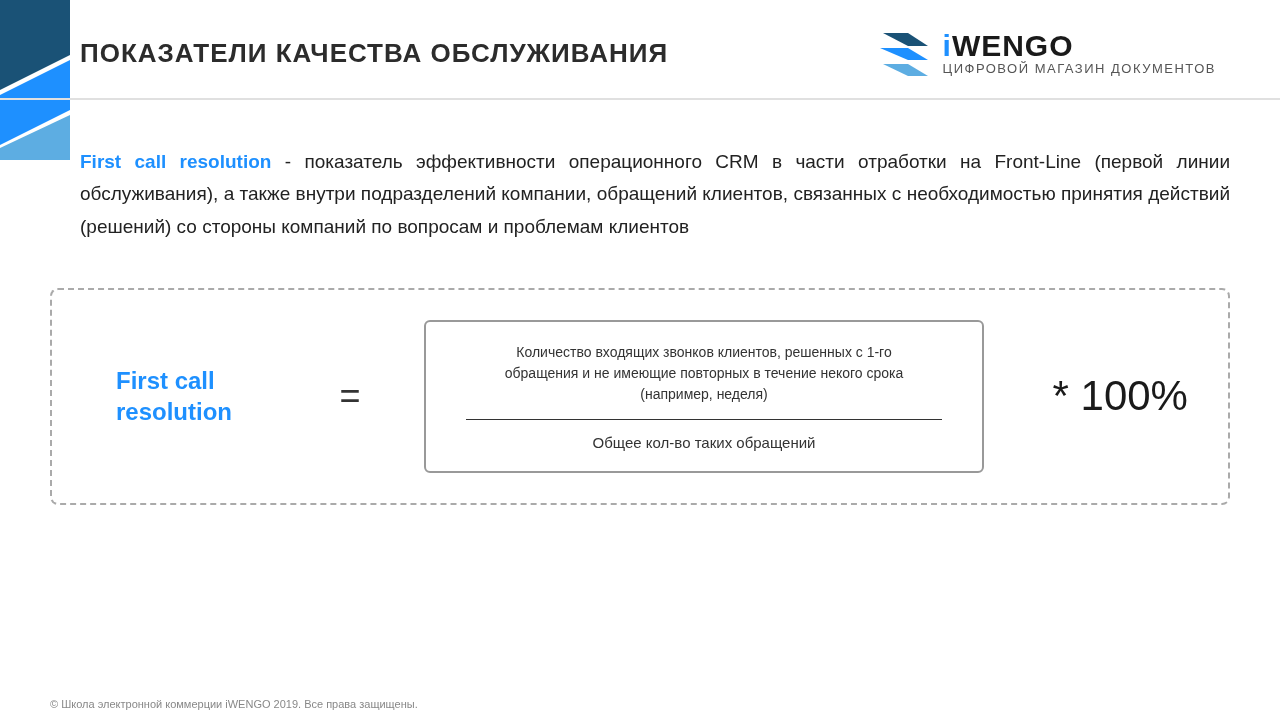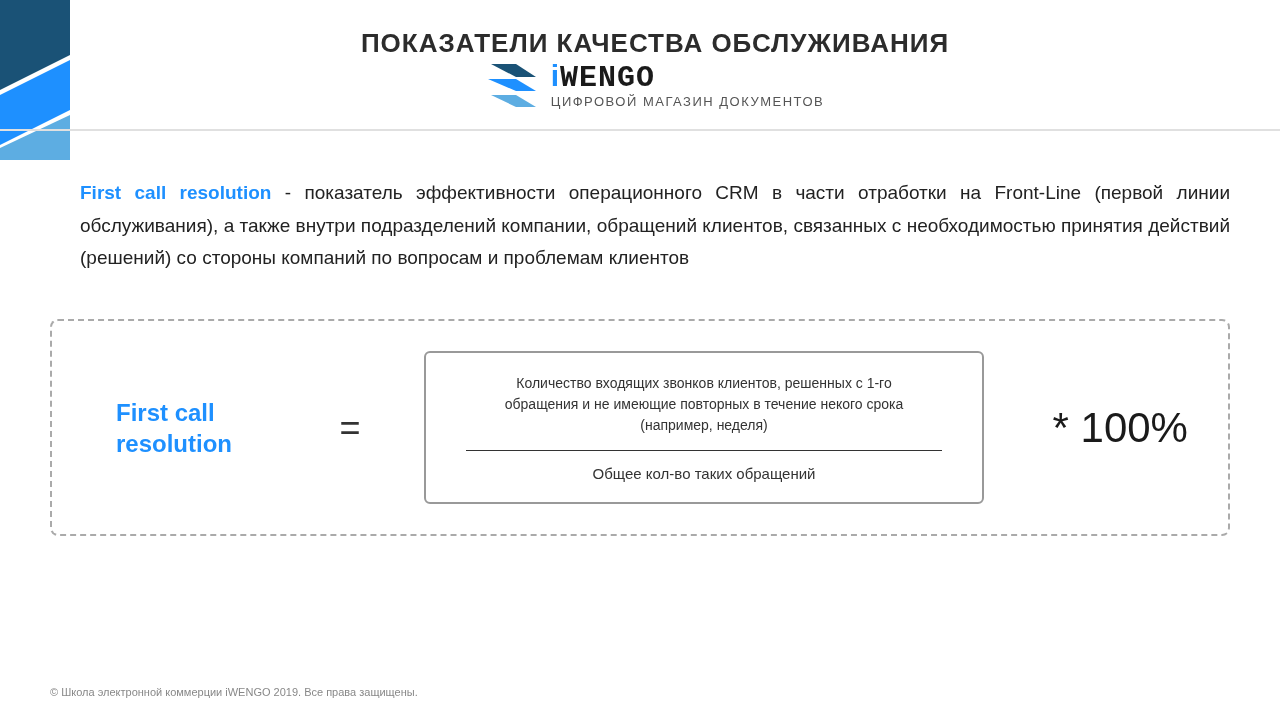--- a/index.html
+++ b/index.html
@@ -19,25 +19,24 @@
       top: 0;
       width: 70px;
       height: 160px;
     }
 
     
     .header {
       display: flex;
       align-items: center;
       justify-content: space-between;
-      padding: 28px 50px 20px 80px;
+      padding: 28px 64px 20px 80px;
       border-bottom: 2px solid #e0e0e0;
       position: relative;
       z-index: 2;
-      flex-direction: column;
     }
 
     .page-title {
       font-size: 26px;
       font-weight: 900;
       color: #2c2c2c;
       letter-spacing: 1px;
       text-transform: uppercase;
     }
 
@@ -163,21 +162,21 @@
       font-size: 42px;
       font-weight: 400;
       color: #1a1a1a;
       white-space: nowrap;
       padding-left: 15px;
     }
 
     
     .footer {
       position: absolute;
-      bottom: 22px;
+      bottom: 10px;
       left: 50px;
       font-size: 11px;
       color: #888;
       margin-top: 25px;
     }
   </style>
 </head>
 <body>
 
 <svg class="left-decoration" viewBox="0 0 70 160" xmlns="http://www.w3.org/2000/svg">
@@ -194,21 +193,21 @@
 
   <div class="logo-area">
 
     <svg class="logo-icon" viewBox="0 0 55 50" xmlns="http://www.w3.org/2000/svg">
       <polygon points="5,5 30,5 50,18 30,18" fill="#1a5276"></polygon>
       <polygon points="2,20 30,20 50,32 30,32" fill="#1e90ff"></polygon>
       <polygon points="5,36 30,36 50,48 30,48" fill="#5dade2"></polygon>
     </svg>
     <div class="logo-text-block">
       <div class="logo-main">
-        <span style="color: rgb(30, 144, 255);">i</span><span style="color: rgb(26, 26, 26); font-family: Liberation Mono, monospace;">WENGO</span>
+        <span style="color: rgb(30, 144, 255);">i</span><span style="color: rgb(26, 26, 26);">WENGO</span>
       </div>
       <div class="logo-sub">ЦИФРОВОЙ МАГАЗИН ДОКУМЕНТОВ</div>
     </div>
   </div>
 </div>
 
 <div class="main-content">
   <p class="definition-paragraph">
     <strong class="highlight-term">First call resolution</strong><span> - показатель эффективности операционного CRM в части отработки на Front-Line (первой линии обслуживания), а также внутри подразделений компании, обращений клиентов, связанных с необходимостью принятия действий (решений) со стороны компаний по вопросам и проблемам клиентов</span>
   </p>

